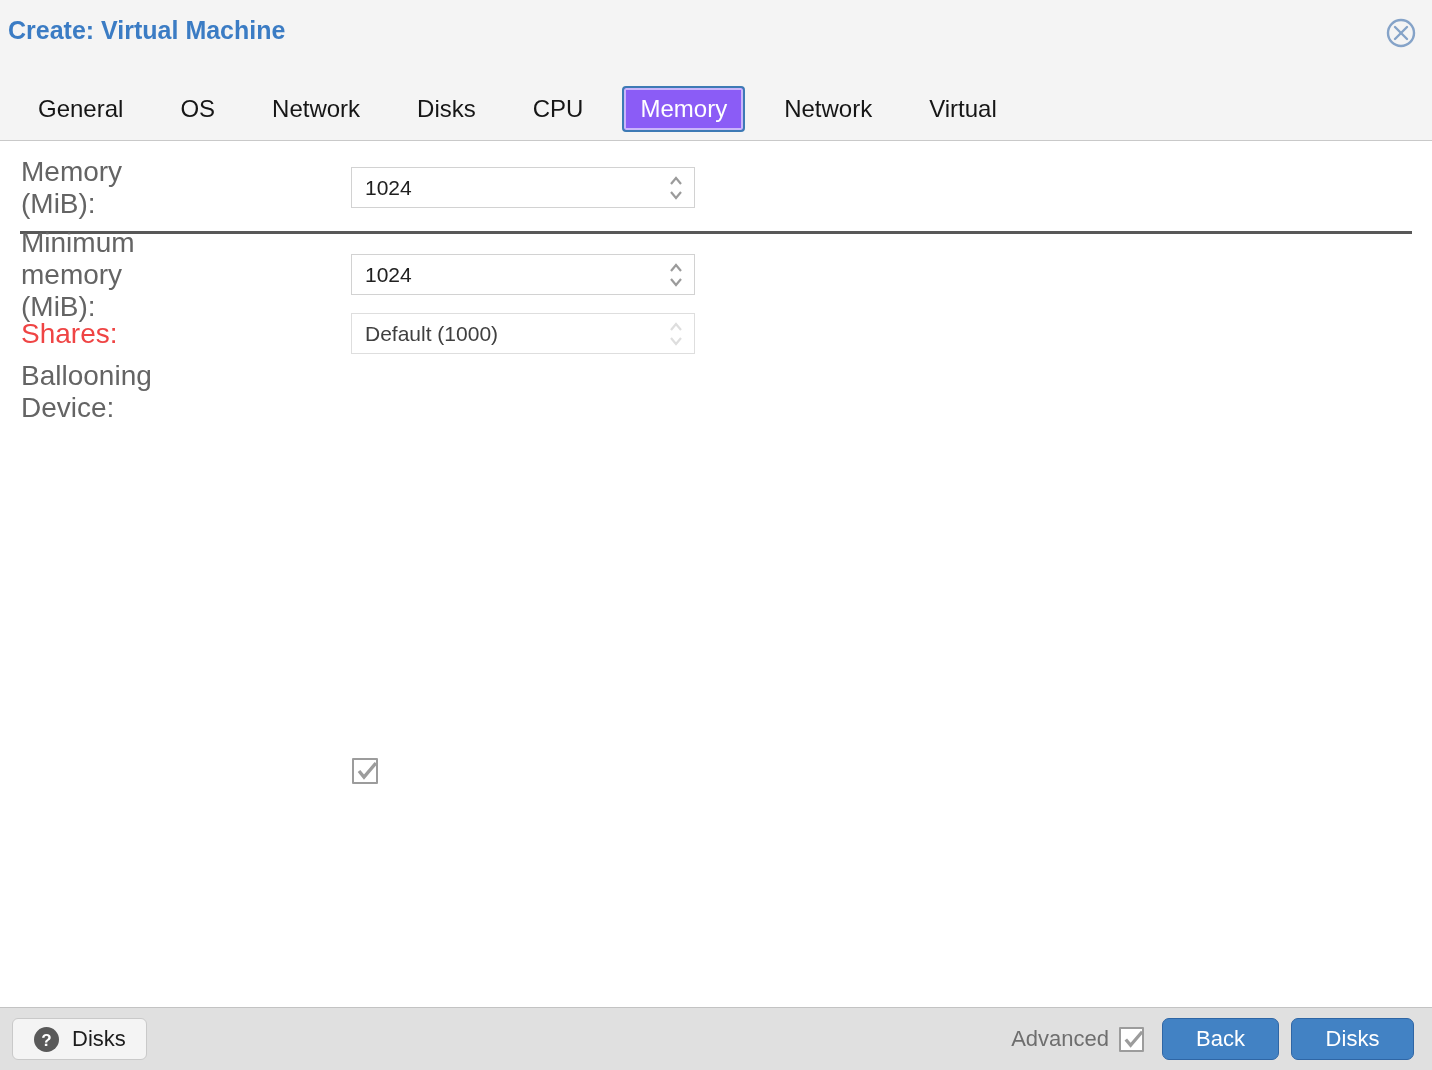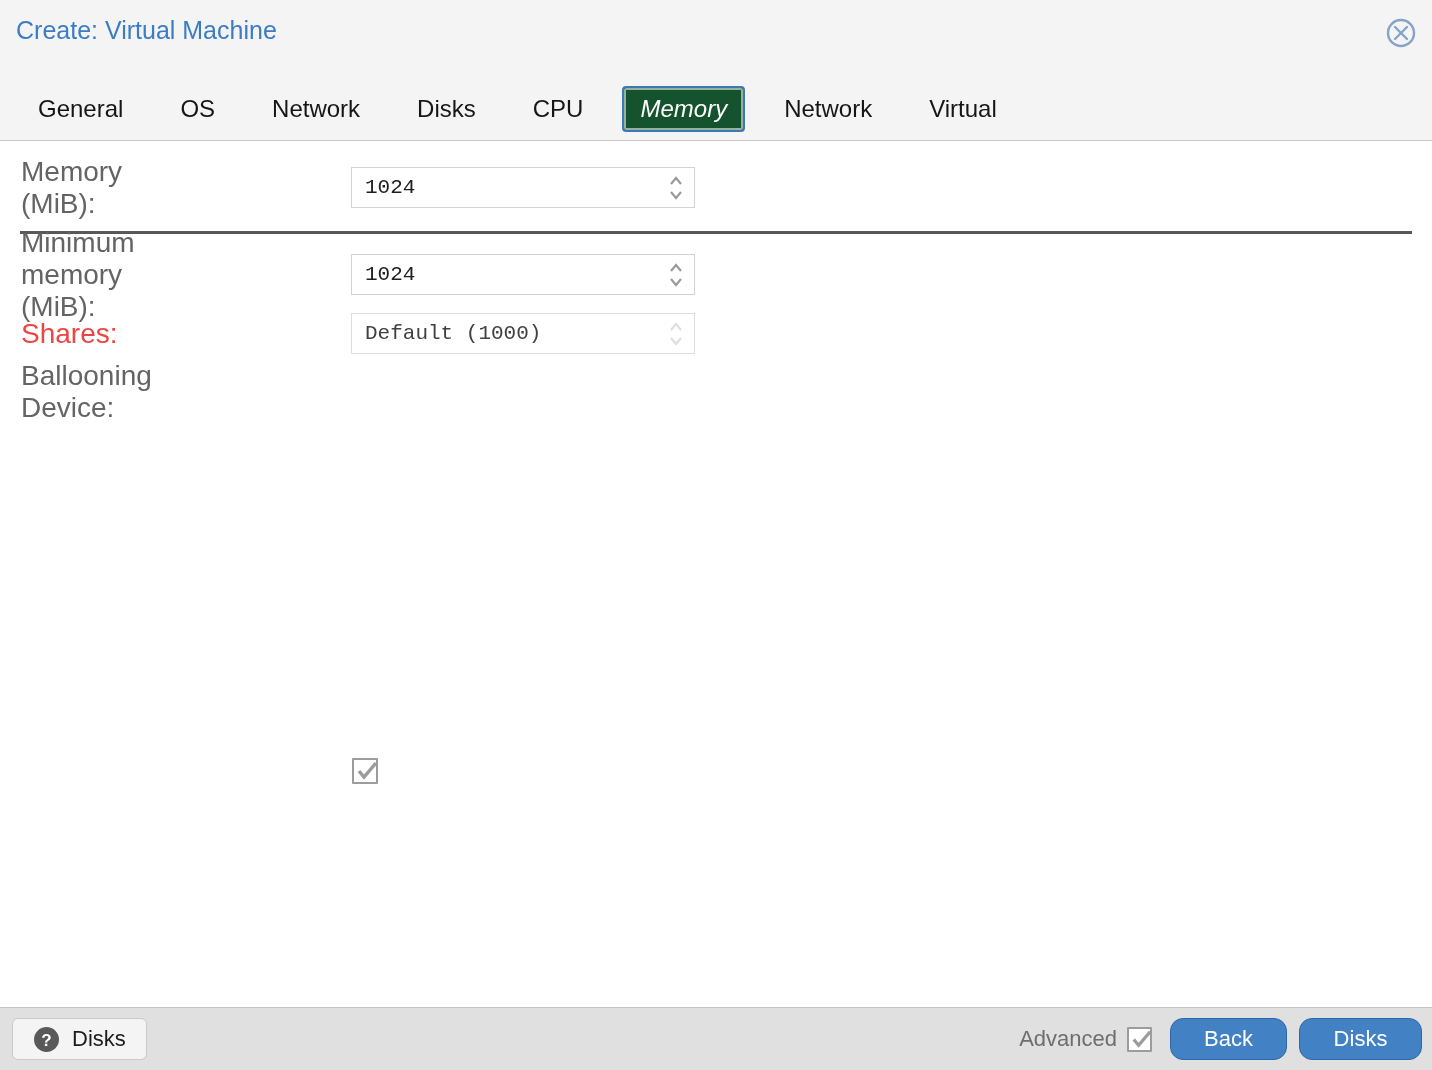--- a/index.html
+++ b/index.html
@@ -11,64 +11,63 @@
     overflow: hidden;
   }
 
   
   .dlg-header {
     position: absolute; top: 0; left: 0; width: 1432px; height: 141px;
     background: #f4f4f4;
     border-bottom: 1px solid #c9c9c9;
   }
   .dlg-title {
-    position: absolute; left: 16px; top: 16px;
-    font-size: 25px; color: #3b7cc4; font-weight: 400;
+    position: absolute; left: 8px; top: 16px;
+    font-size: 25px; color: #3b7cc4; font-weight: 700;
   }
   .close-btn {
     position: absolute; right: 14px; top: 16px;
     width: 34px; height: 34px; cursor: pointer;
   }
 
   
   .tabbar {
     position: absolute; left: 20px; top: 86px;
     display: flex; align-items: center;
   }
   .tab {
     font-size: 24px; color: #161616;
     padding: 7px 16px; margin-right: 21px;
     border: 2px solid transparent; border-radius: 3px;
     cursor: pointer; white-space: nowrap;
   }
   .tab.active {
-    background: #14532d;
+    background: #8b5cf6;
     color: #ffffff;
     border: 2px solid #3d7ab5;
     box-shadow: inset 0 0 0 2px rgba(255,255,255,0.55);
     border-radius: 4px;
-    font-style: italic;
   }
 
   
   .form-row { position: absolute; left: 0; display: flex; align-items: center; }
   .form-label {
     position: absolute; left: 21px;
     font-size: 28px; color: #646464;
   }
   .form-label.disabled { color: #ef4444; }
 
   .spin-field {
     position: absolute; left: 351px; width: 344px; height: 41px;
     background: #ffffff; border: 1px solid #d2d2d2;
   }
   .spin-field input {
     position: absolute; left: 0; top: 0; width: 100%; height: 100%;
     border: none; outline: none; background: transparent;
-    font-family: Liberation Mono, monospace;
+    font-family: Liberation Sans, sans-serif;
     font-size: 21px; color: #202020; padding: 0 40px 0 13px;
   }
   .spin-field.disabled { border-color: #dedede; }
   .spin-field.disabled input { color: #404040; }
   .spinner {
     position: absolute; right: 9px; top: 50%; transform: translateY(-50%);
     width: 18px; height: 30px; cursor: pointer;
   }
   .spinner svg { display: block; }
 
@@ -90,27 +89,27 @@
     background: #e0e0e0; border-top: 1px solid #c3c3c3;
   }
   .help-btn {
     position: absolute; left: 12px; top: 10px; height: 42px;
     display: flex; align-items: center; gap: 12px;
     background: #f4f4f4; border: 1px solid #c9c9c9; border-radius: 6px;
     padding: 0 20px; cursor: pointer;
     font-size: 22px; color: #1c1c1c;
   }
   .footer-right {
-    position: absolute; right: 10px; top: 10px; height: 42px;
+    position: absolute; right: 18px; top: 10px; height: 42px;
     display: flex; align-items: center;
   }
   .advanced-label { font-size: 22px; color: #6e6e6e; margin-right: 10px; }
   .cb-advanced { width: 25px; height: 25px; margin-right: 18px; }
   .btn {
-    height: 42px; border-radius: 13px; cursor: pointer;
+    height: 42px; border-radius: 7px; cursor: pointer;
     background: #4282c4; border: 1px solid #2f66a5;
     color: #ffffff; font-size: 22px;
     display: flex; align-items: center; justify-content: center;
   }
   .btn-back { width: 117px; margin-right: 12px; }
   .btn-next { width: 123px; }
 </style>
 </head>
 <body>
 

